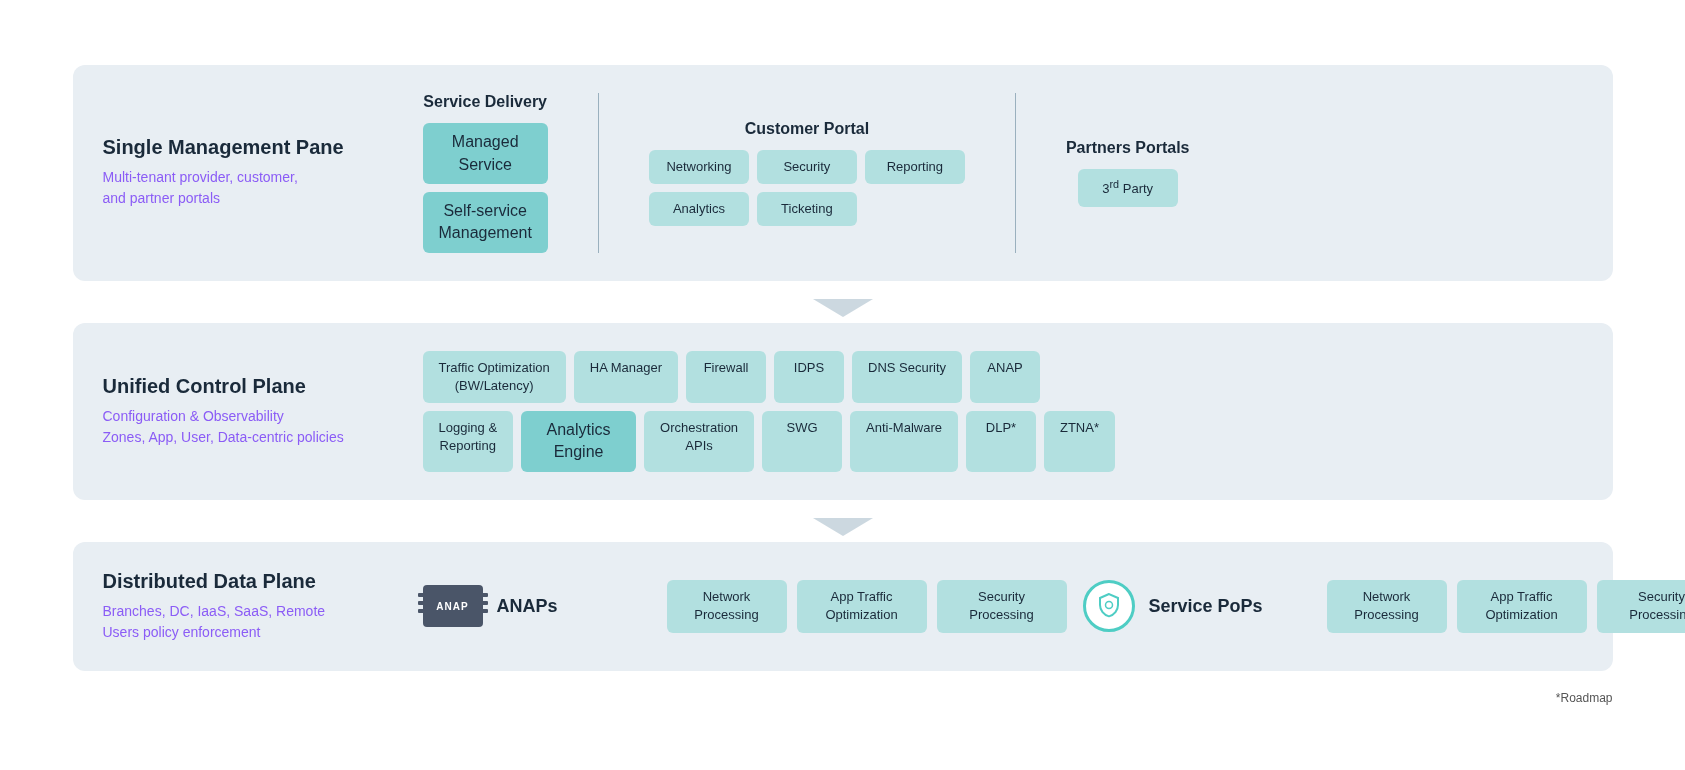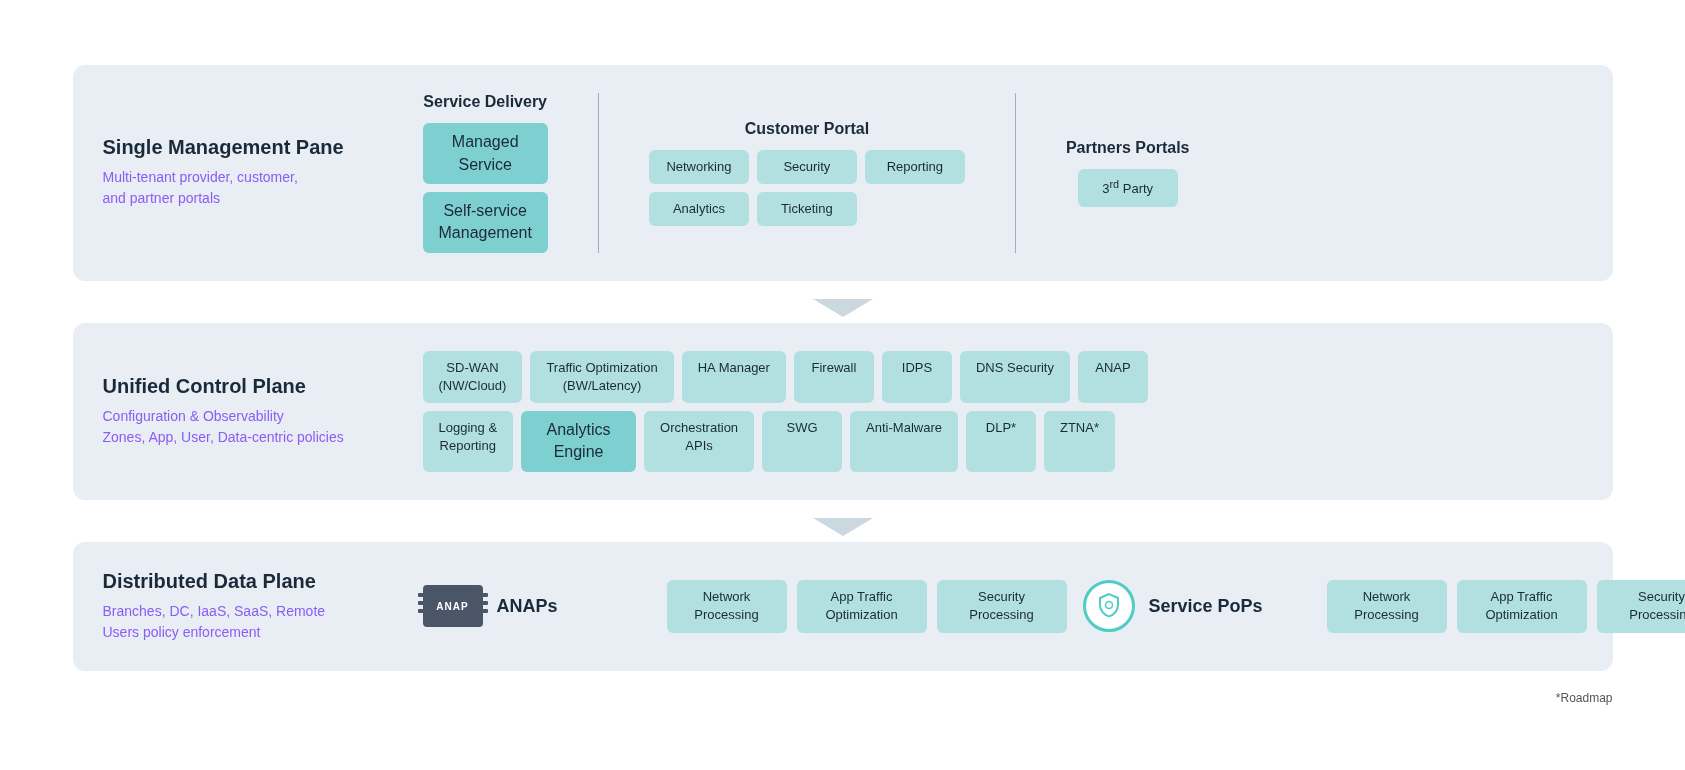--- a/index.html
+++ b/index.html
@@ -201,21 +201,20 @@
 
   <div class="section-row">
 
     <div class="section-label">
       <h2>Unified Control Plane</h2>
       <p>Configuration &amp; Observability<br>Zones, App, User, Data-centric policies</p>
     </div>
 
     <div class="cp-rows">
       <div class="cp-row">
-        <div class="teal-card-light" style="min-width:90px">SD-WAN<br>(NW/Cloud)</div>
         <div class="teal-card-light" style="min-width:115px">Traffic Optimization<br>(BW/Latency)</div>
         <div class="teal-card-light" style="min-width:90px">HA Manager</div>
         <div class="teal-card-light" style="min-width:80px">Firewall</div>
         <div class="teal-card-light" style="min-width:70px">IDPS</div>
         <div class="teal-card-light" style="min-width:95px">DNS Security</div>
         <div class="teal-card-light" style="min-width:70px">ANAP</div>
       </div>
       <div class="cp-row">
         <div class="teal-card-light" style="min-width:90px">Logging &amp;<br>Reporting</div>
         <div class="teal-card" style="min-width:115px">Analytics<br>Engine</div>

